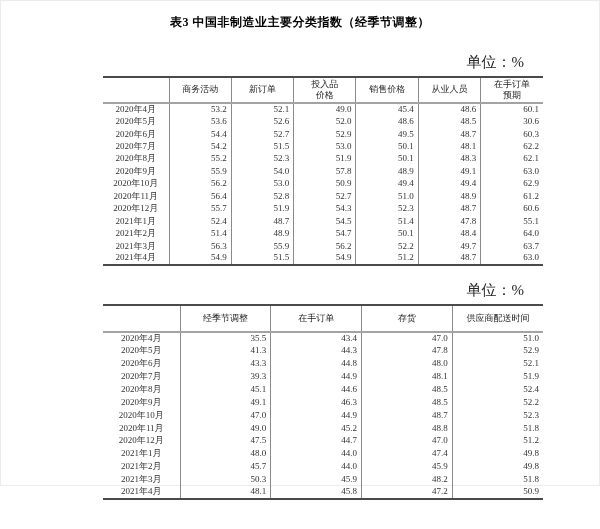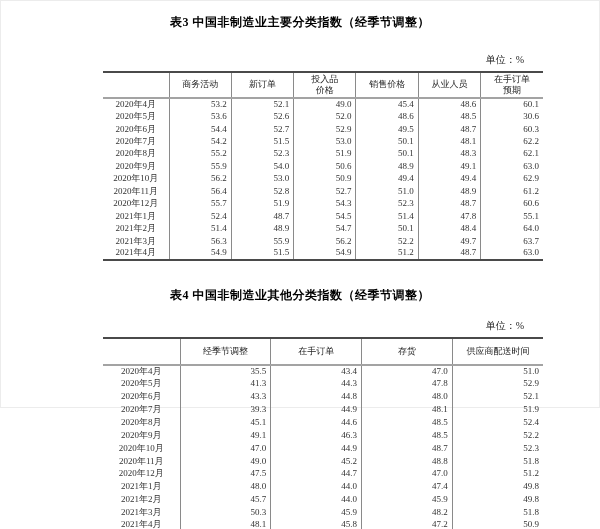--- a/index.html
+++ b/index.html
@@ -4,38 +4,38 @@
 <style>
   * { margin: 0; padding: 0; box-sizing: border-box; }
   html, body { background: #fff; }
   body {
     width: 600px; height: 529px;
     font-family: "Liberation Serif", "DejaVu Serif", serif;
     color: #333;
     overflow: hidden;
   }
   .page {
-    width: 600px; height: 408px;
+    width: 600px; height: 486px;
     border: 1px solid #ececec;
     background: #fff;
   }
   .doc-title {
     padding-top: 13px;
     text-align: center;
     font-size: 12px;
     font-weight: bold;
     color: #000;
     letter-spacing: 0.5px;
   }
   .unit-row {
     width: 440px;
     margin-left: 102px;
     text-align: right;
     padding-right: 19px;
-    font-size: 10px;
+    font-size: 15px;
     color: #222;
   }
   .unit-1 { margin-top: 22px; margin-bottom: 4px; }
   .unit-2 { margin-top: 15px; margin-bottom: 4px; }
   .title-2 { padding-top: 0; margin-top: 26px; }
 
   table {
     width: 440px;
     margin-left: 102px;
     border-collapse: collapse;
@@ -152,21 +152,21 @@
           <td class="num">52.3</td>
           <td class="num">51.9</td>
           <td class="num">50.1</td>
           <td class="num">48.3</td>
           <td class="num">62.1</td>
         </tr>
         <tr>
           <td class="rowlabel">2020年9月</td>
           <td class="num">55.9</td>
           <td class="num">54.0</td>
-          <td class="num">50.6</td>
+          <td class="num">57.8</td>
           <td class="num">48.9</td>
           <td class="num">49.1</td>
           <td class="num">63.0</td>
         </tr>
         <tr>
           <td class="rowlabel">2020年10月</td>
           <td class="num">56.2</td>
           <td class="num">53.0</td>
           <td class="num">50.9</td>
           <td class="num">49.4</td>
@@ -223,21 +223,20 @@
           <td class="num">54.9</td>
           <td class="num">51.5</td>
           <td class="num">54.9</td>
           <td class="num">51.2</td>
           <td class="num">48.7</td>
           <td class="num">63.0</td>
         </tr>
       </tbody>
   </table>
 
-  <div class="doc-title title-2">表4  中国非制造业其他分类指数（经季节调整）</div>
 
   <div class="unit-row unit-2">单位：%</div>
 
   <table class="t4">
     <colgroup>
       <col style="width:77px">
         <col>
         <col>
         <col>
         <col>

